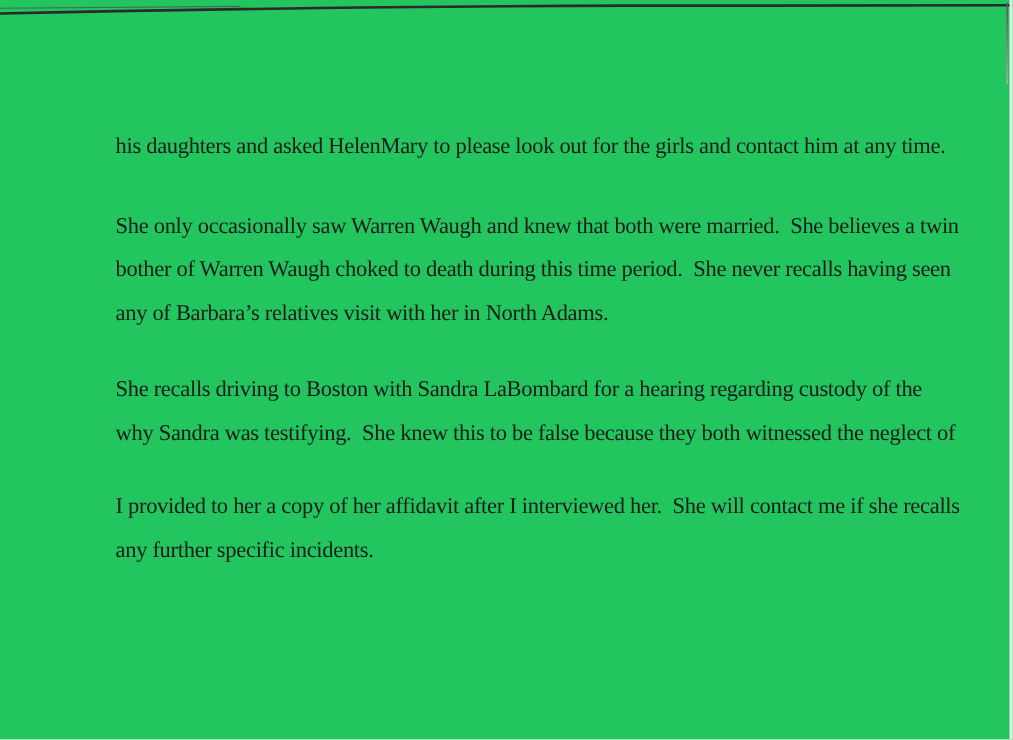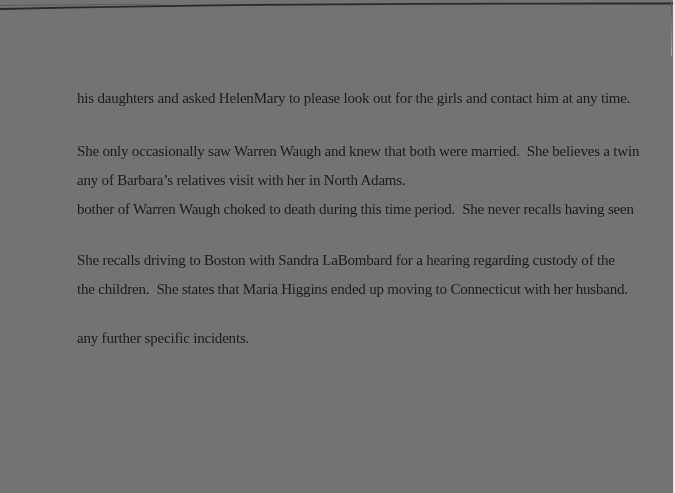--- a/index.html
+++ b/index.html
@@ -4,21 +4,21 @@
 <style>
   html, body {
     margin: 0;
     padding: 0;
     background: #ffffff;
   }
   .page {
     position: relative;
     width: 675px;
     height: 493px;
-    background: #737373;
+    background: #22c55e;
     overflow: hidden;
     font-family: "Liberation Serif", "DejaVu Serif", serif;
   }
   
   .scan-top {
     position: absolute;
     top: 0;
     left: 0;
     width: 675px;
     height: 22px;
@@ -76,27 +76,28 @@
   <div class="scan-right-strip"></div>
 
   <div class="content">
 
     <p>
       <span class="line">his daughters and asked HelenMary to please look out for the girls and contact him at any time.</span>
     </p>
 
     <p>
       <span class="line">She only occasionally saw Warren Waugh and knew that both were married.  She believes a twin</span>
+      <span class="line">bother of Warren Waugh choked to death during this time period.  She never recalls having seen</span>
       <span class="line">any of Barbara’s relatives visit with her in North Adams.</span>
-      <span class="line">bother of Warren Waugh choked to death during this time period.  She never recalls having seen</span>
     </p>
 
     <p>
       <span class="line">She recalls driving to Boston with Sandra LaBombard for a hearing regarding custody of the</span>
-      <span class="line">the children.  She states that Maria Higgins ended up moving to Connecticut with her husband.</span>
+      <span class="line">why Sandra was testifying.  She knew this to be false because they both witnessed the neglect of</span>
     </p>
 
     <p>
+      <span class="line">I provided to her a copy of her affidavit after I interviewed her.  She will contact me if she recalls</span>
       <span class="line">any further specific incidents.</span>
     </p>
 
   </div>
 </div>
 
 </body></html>

